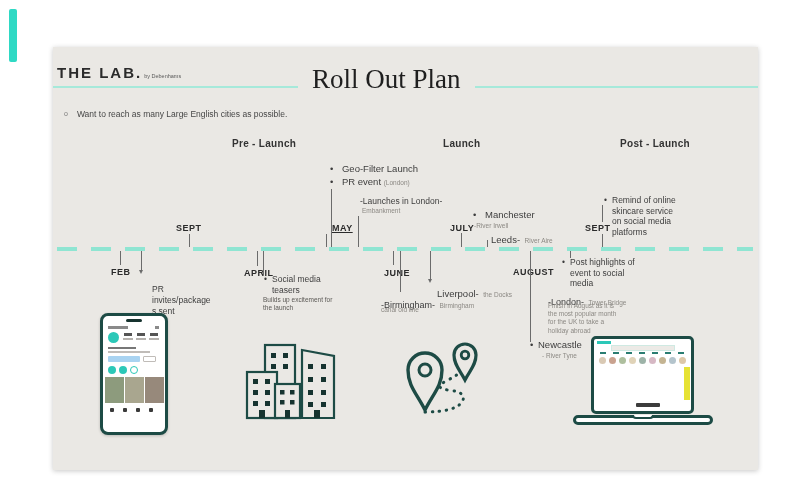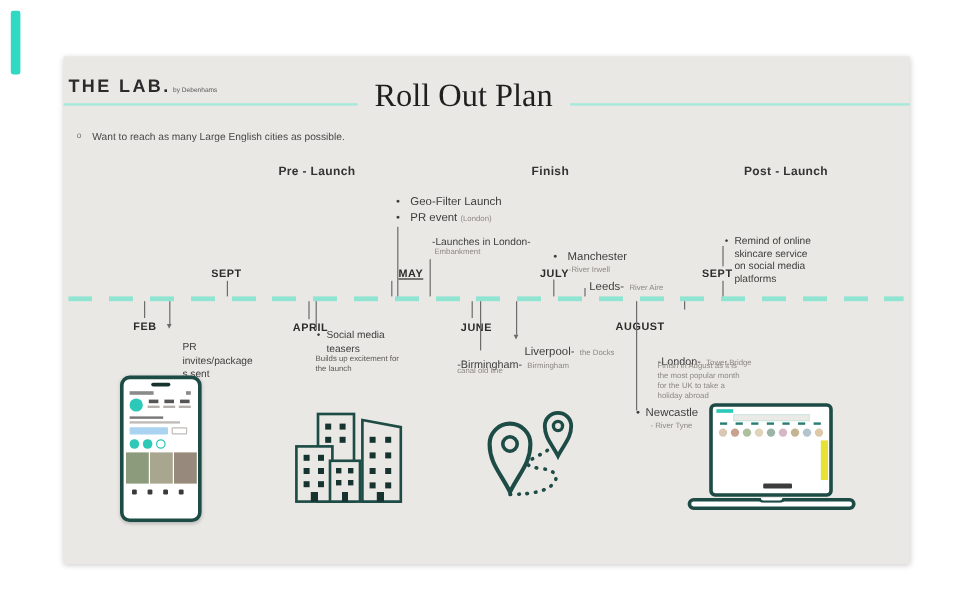--- a/index.html
+++ b/index.html
@@ -70,21 +70,21 @@
   <div class="abs logo">
     <span>THE LAB.</span><span class="logo-sub">by Debenhams</span>
   </div>
   <div class="abs hr-teal"></div>
   <div class="abs objective">
     <span>Want to reach as many Large English cities as possible.</span>
   </div>
   <div class="abs title">Roll Out Plan</div>
 
   <div class="abs phase" style="left:232px;top:138px;">Pre - Launch</div>
-  <div class="abs phase" style="left:443px;top:138px;">Finish</div>
+  <div class="abs phase" style="left:443px;top:138px;">Launch</div>
   <div class="abs phase" style="left:620px;top:138px;">Post - Launch</div>
 
   <div class="abs timeline"></div>
 
   <div class="abs month" style="left:111px;top:267px;">FEB</div>
   <div class="abs vline" style="left:120px;top:251px;height:14px;"></div>
 
   <div class="abs month" style="left:176px;top:223px;">SEPT</div>
   <div class="abs vline" style="left:189px;top:234px;height:13px;"></div>
 
@@ -132,40 +132,41 @@
   </div>
   <div class="abs txt-sm" style="left:381px;top:306px;">canal old line</div>
 
   <div class="abs vline" style="left:430px;top:251px;height:28px;"></div>
   <div class="abs arrow-down" style="left:428px;top:279px;"></div>
   <div class="abs" style="left:437px;top:283px;white-space:nowrap;">
     <span class="txt-md">Liverpool-</span>
     <span class="note">the Docks</span>
   </div>
 
-  <div class="abs bullet-row" style="left:461px;top:209px;">
+  <div class="abs bullet-row" style="left:473px;top:209px;">
     <span>Manchester</span>
   </div>
   <div class="abs txt-sm" style="left:474px;top:222px;">-River Irwell</div>
 
   <div class="abs" style="left:491px;top:229px;white-space:nowrap;">
     <span class="txt-md">Leeds-</span>
     <span class="note">River Aire</span>
   </div>
   <div class="abs vline" style="left:487px;top:240px;height:7px;"></div>
 
   <div class="abs vline" style="left:530px;top:251px;height:91px;"></div>
   <div class="abs txt-md bdot" style="left:538px;top:339px;">Newcastle</div>
   <div class="abs txt-sm" style="left:542px;top:352px;">- River Tyne</div>
 
   <div class="abs vline" style="left:602px;top:205px;height:17px;"></div>
   <div class="abs vline" style="left:602px;top:234px;height:13px;"></div>
   <div class="abs txt bdot" style="left:612px;top:195px;width:66px;">Remind of online skincare service on social media platforms</div>
 
   <div class="abs vline" style="left:570px;top:251px;height:7px;"></div>
+  <div class="abs txt bdot" style="left:570px;top:257px;width:72px;">Post highlights of event to social media</div>
 
   <div class="abs" style="left:548px;top:291px;white-space:nowrap;">
     <span class="txt-md" style="font-size:9px;">-London-</span>
     <span class="note">Tower Bridge</span>
   </div>
   <div class="abs txt-sm" style="left:548px;top:302px;width:76px;">Finish in August as it is the most popular month for the UK to take a holiday abroad</div>
 
   <div class="abs phone">
     <div class="abs speaker"></div>
     <div class="abs hbar"></div>

